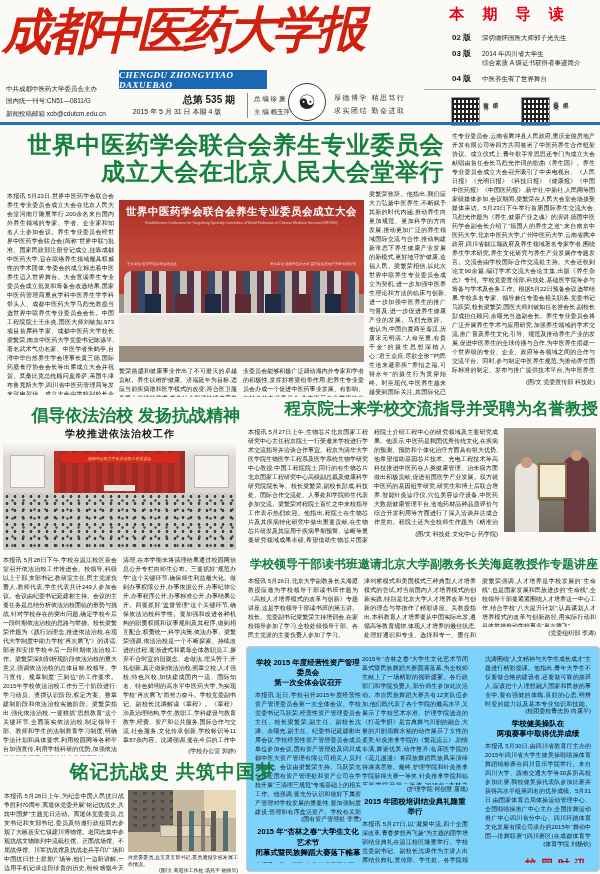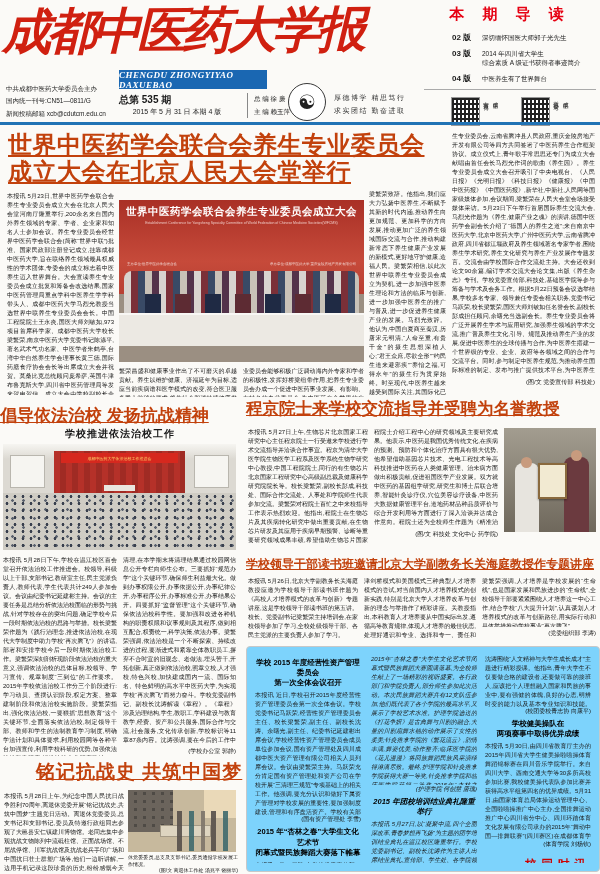--- a/index.html
+++ b/index.html
@@ -8,21 +8,21 @@
   .abs{position:absolute;}
 
   
   .mast-title{left:2px;top:-2px;width:400px;font-family:"DejaVu Serif",serif;font-style:italic;
       font-weight:bold;font-size:49px;letter-spacing:-4px;color:#d02010;white-space:nowrap;
       transform:rotate(-.5deg);}
   .pub-info{left:6px;top:83px;font-size:6.5px;line-height:1.9;color:#222;}
   .en-box{left:119px;top:70px;width:148px;height:19px;background:#1a67b2;color:#fff;
       font-family:"Liberation Serif",serif;font-style:italic;font-weight:bold;font-size:9px;
       display:flex;align-items:center;justify-content:center;letter-spacing:.5px;}
-  .issue-no{left:119px;top:93px;width:116px;text-align:left;font-weight:bold;font-size:10px;}
+  .issue-no{left:119px;top:93px;width:116px;text-align:right;font-weight:bold;font-size:10px;}
   .date-line{left:107px;top:107px;width:140px;text-align:center;font-size:7px;}
   .editors{left:247px;top:93px;border-left:1px solid #888;padding-left:6px;font-size:6.5px;line-height:1.95;}
   .logo{left:288px;top:83px;width:36px;height:36px;border:1.5px solid #3a3a3a;border-radius:50%;
       display:flex;align-items:center;justify-content:center;font-size:20px;color:#222;background:#fff;}
   .motto{left:334px;top:91px;font-size:7px;line-height:1.9;letter-spacing:1.5px;color:#333;}
   .directory{left:424px;top:5px;width:172px;}
   .dir-title{text-align:center;font-weight:bold;font-size:15px;letter-spacing:7px;color:#e60012;}
   .dir-items{margin-top:8px;margin-left:28px;}
   .dir-item{display:flex;margin-bottom:5px;}
   .dir-page{font-weight:bold;font-size:8px;width:30px;flex:none;}
@@ -32,21 +32,21 @@
   .qr-group{display:flex;gap:3px;}
   .qr{width:27px;height:27px;background-color:#fff;border:1px solid #999;
       background-image:repeating-linear-gradient(0deg,#222 0 2px,transparent 2px 5px),
                        repeating-linear-gradient(90deg,#222 0 2px,transparent 2px 4px);}
   .qr-vlabel{writing-mode:vertical-rl;font-size:5.5px;color:#333;letter-spacing:1px;line-height:1.2;}
   .blue-rule{left:0;top:122px;width:600px;height:3px;background:#2173b5;}
 
   
   .col{font-size:6px;line-height:1.5;text-align:justify;color:#161616;overflow:hidden;}
   .credit{font-size:6px;text-align:right;color:#161616;}
-  .hl{font-weight:bold;color:#c2410c;text-align:left;text-decoration:underline;}
+  .hl{font-weight:bold;color:#15803d;text-align:right;}
 
   
   .a1-h{left:8px;top:131px;width:436px;font-size:24px;line-height:1.14;letter-spacing:.5px;}
   .photo1{left:119px;top:200px;width:245px;height:162px;overflow:hidden;background:#9b8f82;}
   .p1-red{position:absolute;left:0;top:0;right:0;height:58%;
       background:linear-gradient(180deg,#a93026,#c64a3a 65%,#b84033);}
   .p1-title{position:absolute;left:0;top:5px;width:100%;text-align:center;color:#fff;
       font-weight:bold;font-size:10.5px;letter-spacing:.5px;}
   .p1-en{position:absolute;left:0;top:21px;width:100%;text-align:center;color:#eec7c2;font-size:3.5px;}
   .p1-orgs{position:absolute;left:8px;right:8px;top:38%;display:flex;justify-content:space-between;
@@ -250,21 +250,21 @@
       </div>
       <div class="bbody" style="height:124px;">本报讯 近日,学校召开2015年度经营性资产管理委员会第一次全体会议。学校党委书记马跃荣,经营性资产管理委员会主任、校长梁繁荣,副主任、副校长沈涛、余曙光,副主任、纪委书记延建彬出席会议,学校经营性资产管理委员会成员单位参加会议,国有资产管理处及四川成都中医大资产管理有限公司相关人员列席会议。会议由梁繁荣主持。马跃荣充分肯定国有资产管理处和资产公司在学校开展“三清理三规范”专项基础上的相关工作。他强调,要充分认识和做好下属资产管理对学校发展的重要性,要加强制度建设,管理和有序盘活资产。学校有关部门要加强对资产公司的监管,资产公司要逐步完善内部管理制度,实现良性、高效运行。梁繁荣强调,通过制定《审计管理办法》《合同管理办法》《采购管理办法》《财务管理办法》来加强对资产公司监管是很有必要的,资产公司要依法依规处理好遗留问题,结合学校的特色和优势重点发展职业培训、社会办医等业态。</div>
       <div class="credit">(国有资产管理处 李雪)</div>
       <div class="bh">
         <div>2015 年“杏林之春”大学生文化艺术节</div>
         <div>闭幕式暨民族舞蹈大赛落下帷幕</div>
       </div>
       <div class="bbody" style="height:18px;">本报讯 5月27日晚,由学校党委宣传部、学生处、校团委主办,护理学院承办的</div>
     </div>
 
-    <div class="bcol" style="left:124px;width:106px;font-style:italic;">
+    <div class="bcol" style="left:115px;width:106px;">
       <div class="bbody" style="height:130px;">2015年“杏林之春”大学生文化艺术节闭幕式暨民族舞蹈大赛圆满落幕,为全校师生献上了一场精彩的视听盛宴。各行政部门和学院负责人,部分师生参加此次活动。本次民族舞蹈大赛共有12支队伍参加,他们既代表了各个学院的最高水平,又展示了学校艺术水准。护理学院选送的《打花争妍》是古典舞与川剧的融合,大量的川剧扇舞水袖的动作展示了女性的柔美;针灸推拿学院的《繁花流云》,韵情丰满,舞姿优美,动作整齐;临床医学院的《花儿漫漫》将回族舞蹈民族风采演绎得淋漓尽致。最终,护理学院和针灸推拿学院获得大赛一等奖,针灸推拿学院和临床医学院获得二等奖,2015年“杏林之春”大学生文化艺术节最佳组织奖颁给了医学技术学院和信息工程学院。本次比赛特别邀请中国舞蹈家协会会员、四川艺术职业学院舞蹈系钟丹副教授和四川省舞蹈家协会会员、四川省艺术职业学院民间舞副教授刘晓彤担任专业评委。</div>
       <div class="credit">(护理学院 何创慧 唐瑰)</div>
       <div class="bh">2015 年团校培训结业典礼隆重举行</div>
       <div class="bbody" style="height:50px;">本报讯 5月27日,以“凝聚中流,四个全面深改革,青春梦想再飞扬”为主题的团学培训结业典礼在温江校区隆重举行。学校党委副书记、副校长沈涛作为主讲人出席结业典礼,宣传部、学生处、各学院领导,分团委(团总支)书记及全体学员参加本次典礼,大会由校团委书记傅伟主持。</div>
     </div>
 
     <div class="bcol" style="left:238px;width:106px;">
       <div class="bbody" style="height:52px;">沈涛围绕“人文精神与大学生成长成才”主题进行精彩授课。他指出,青年大学生不仅要做合格的建设者,还要做可靠的接班人,应该把个人理想融入国家和民族的事业中,要有强健的体魄,良好的心态,明辨时变的能力以及基本专业知识和技能。最后,沈涛以杜甫的《春夜喜雨》为总结,激励青年大学生要成为有理想、有信念、有正确的价值观、有人文精神并能把握时代脉搏的优秀人才。</div>
       <div class="credit">(校团委校青志协 向康平)</div>
       <div class="bh">

